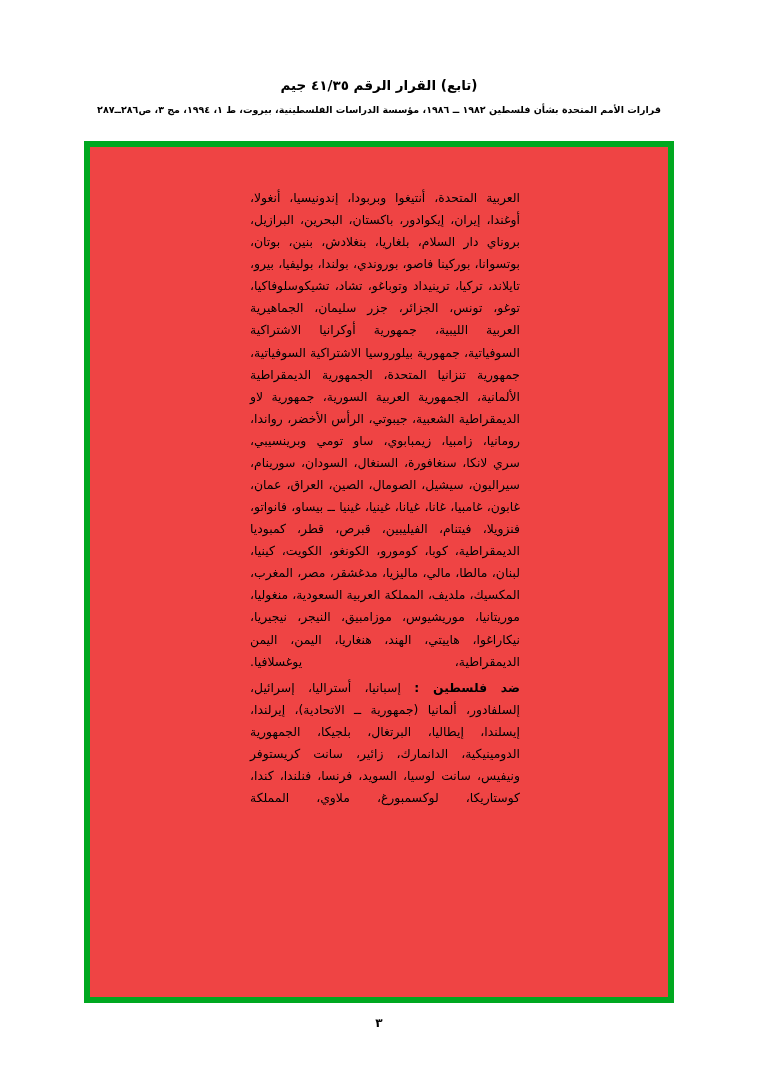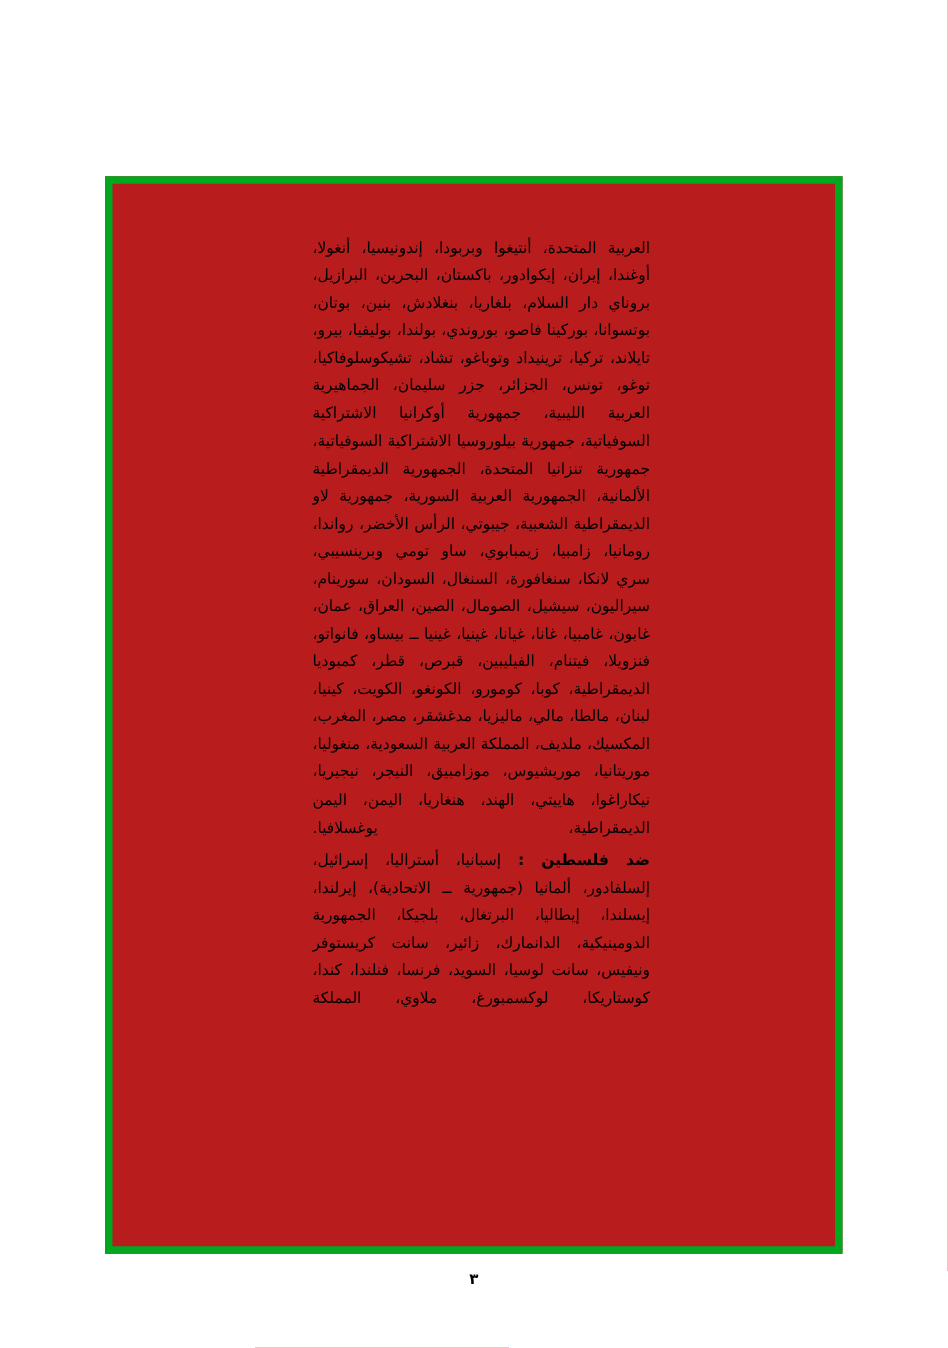--- a/index.html
+++ b/index.html
@@ -38,21 +38,21 @@
     line-height: 1.4;
   }
   .green-frame {
     position: absolute;
     left: 84px;
     top: 141px;
     width: 590px;
     height: 862px;
     border: 6px solid #00a820;
     box-sizing: border-box;
-    background: #b91c1c;
+    background: #ef4444;
   }
   .body-text {
     position: absolute;
     right: 148px;
     top: 40px;
     width: 270px;
     text-align: justify;
     text-align-last: justify;
     font-size: 12.4px;
     line-height: 1.78;
@@ -76,20 +76,22 @@
     font-size: 12px;
     font-weight: bold;
   }
 </style>
 </head>
 <body>
 
 <div class="page">
 
   <div class="doc-header">
+    <div class="doc-title">(تابع) القرار الرقم ٤١/٣٥ جيم</div>
+    <div class="doc-subtitle">قرارات الأمم المتحدة بشأن فلسطين ١٩٨٢ ــ ١٩٨٦، مؤسسة الدراسات الفلسطينية، بيروت، ط ١، ١٩٩٤، مج ٣، ص٢٨٦ــ٢٨٧</div>
   </div>
 
   <div class="green-frame">
     <div class="body-text">
       <p class="para">العربية المتحدة، أنتيغوا وبربودا، إندونيسيا، أنغولا، أوغندا، إيران، إيكوادور، باكستان، البحرين، البرازيل، بروناي دار السلام، بلغاريا، بنغلادش، بنين، بوتان، بوتسوانا، بوركينا فاصو، بوروندي، بولندا، بوليفيا، بيرو، تايلاند، تركيا، ترينيداد وتوباغو، تشاد، تشيكوسلوفاكيا، توغو، تونس، الجزائر، جزر سليمان، الجماهيرية العربية الليبية، جمهورية أوكرانيا الاشتراكية السوفياتية، جمهورية بيلوروسيا الاشتراكية السوفياتية، جمهورية تنزانيا المتحدة، الجمهورية الديمقراطية الألمانية، الجمهورية العربية السورية، جمهورية لاو الديمقراطية الشعبية، جيبوتي، الرأس الأخضر، رواندا، رومانيا، زامبيا، زيمبابوي، ساو تومي وبرينسيبي، سري لانكا، سنغافورة، السنغال، السودان، سورينام، سيراليون، سيشيل، الصومال، الصين، العراق، عمان، غابون، غامبيا، غانا، غيانا، غينيا، غينيا ــ بيساو، فانواتو، فنزويلا، فيتنام، الفيليبين، قبرص، قطر، كمبوديا الديمقراطية، كوبا، كومورو، الكونغو، الكويت، كينيا، لبنان، مالطا، مالي، ماليزيا، مدغشقر، مصر، المغرب، المكسيك، ملديف، المملكة العربية السعودية، منغوليا، موريتانيا، موريشيوس، موزامبيق، النيجر، نيجيريا، نيكاراغوا، هاييتي، الهند، هنغاريا، اليمن، اليمن الديمقراطية، يوغسلافيا.</p>
       <p class="para"><span class="lead">ضد فلسطين :</span> <span>إسبانيا، أستراليا، إسرائيل، إلسلفادور، ألمانيا (جمهورية ــ الاتحادية)، إيرلندا، إيسلندا، إيطاليا، البرتغال، بلجيكا، الجمهورية الدومينيكية، الدانمارك، زائير، سانت كريستوفر ونيفيس، سانت لوسيا، السويد، فرنسا، فنلندا، كندا، كوستاريكا، لوكسمبورغ، ملاوي، المملكة</span></p>
     </div>
   </div>
 
   <div class="page-number">٣</div>

